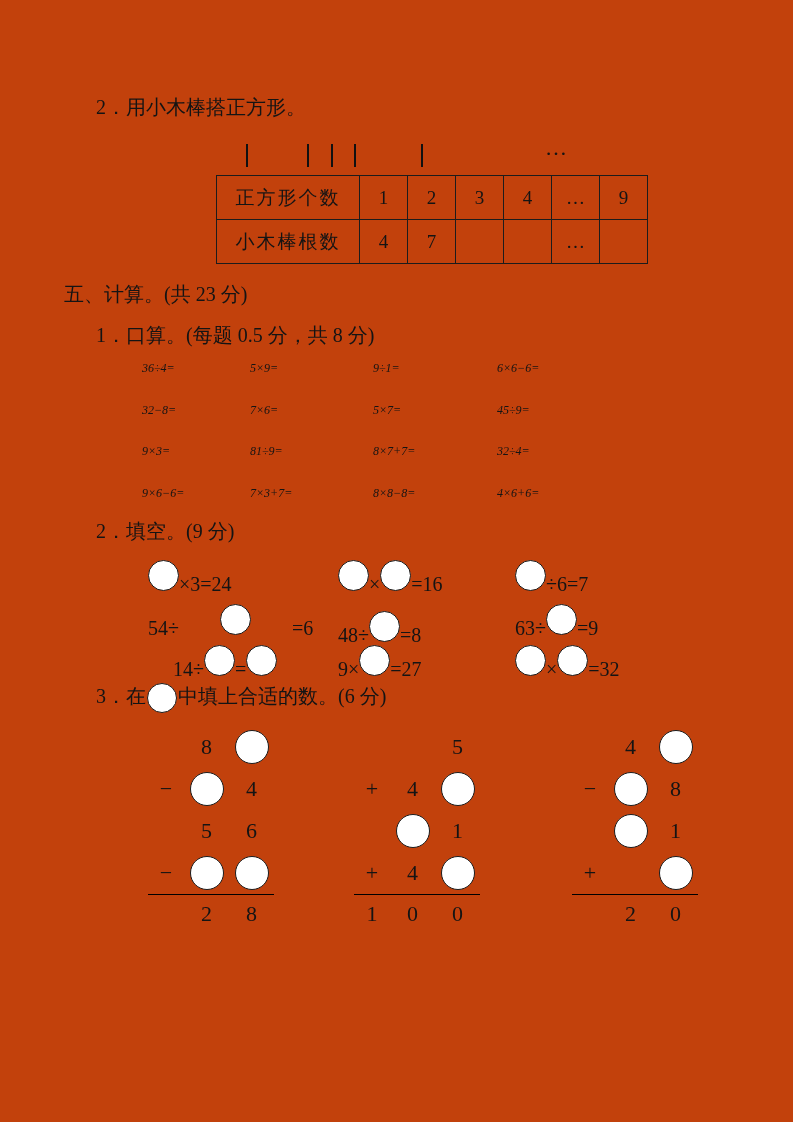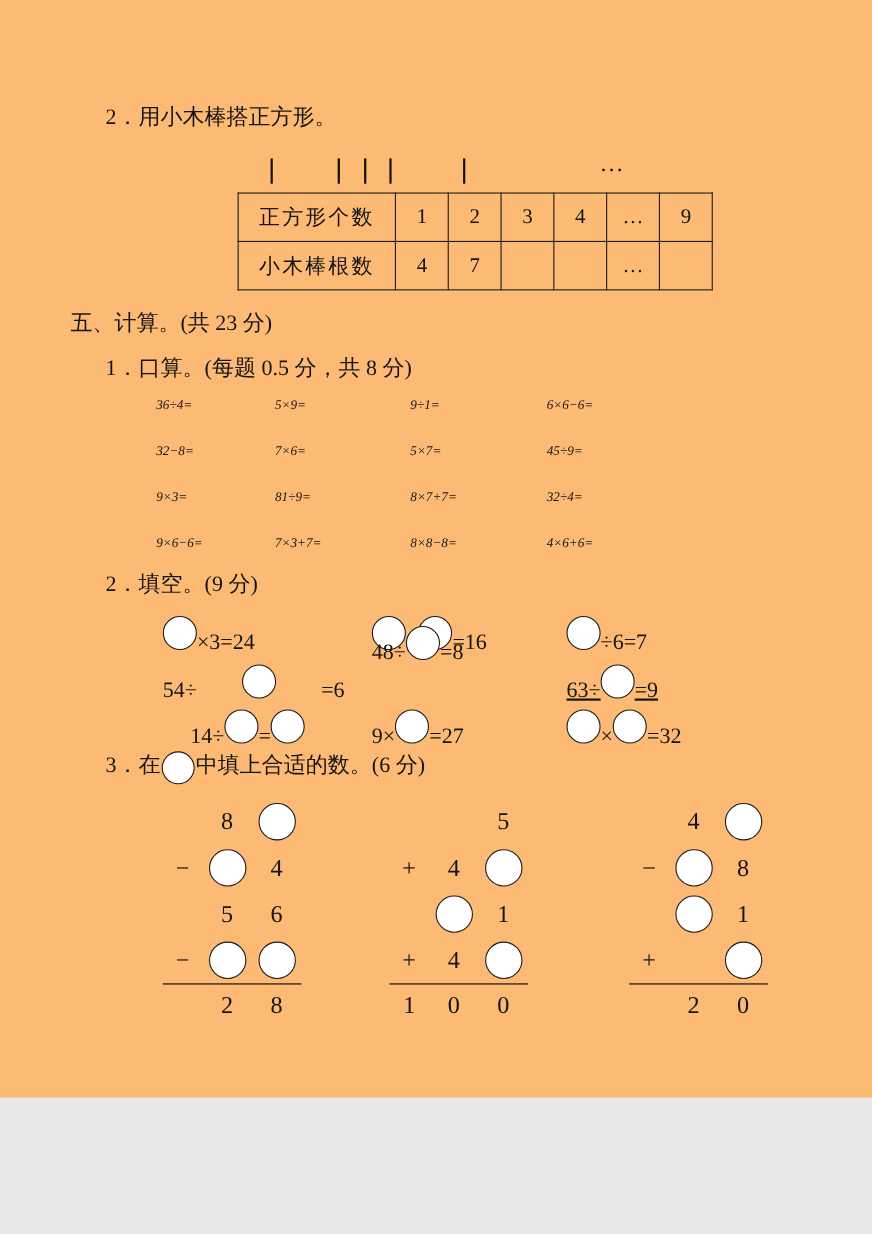--- a/index.html
+++ b/index.html
@@ -1,18 +1,18 @@
 <!DOCTYPE html>
 <html><head>
 <meta charset="utf-8">
 <style>
   html,body { margin:0; padding:0; background:#e8e8e8; }
   .page {
-    position:relative; width:793px; height:998px; margin:0 auto;
-    background:#fdba74; color:#141414; overflow:hidden;
+    position:relative; width:793px; height:1122px; margin:0 auto;
+    background:#c2410c; color:#141414; overflow:hidden;
     font-family:"Liberation Serif","DejaVu Serif",serif;
   }
   .abs { position:absolute; }
   .title { font-size:20px; line-height:26px; white-space:nowrap; }
 
   
   .stick { position:absolute; width:2px; height:23px; background:#111; }
   .sticks-ellipsis { position:absolute; font-size:22px; letter-spacing:2px; line-height:22px; }
 
   
@@ -131,26 +131,26 @@
   <div class="fp" style="left:515px; top:559px;">
     <span class="circle"></span>
       <span class="txt">÷6=7</span>
   </div>
 
   <div class="fp" style="left:148px; top:603px;gap:41px;">
     <span class="txt">54÷</span>
       <span class="circle"></span>
       <span class="txt">=6</span>
   </div>
-  <div class="fp" style="left:338px; top:568px;">
+  <div class="fp" style="left:338px; top:610px;">
     <span class="txt">48÷</span>
       <span class="circle"></span>
       <span class="txt">=8</span>
   </div>
-  <div class="fp" style="left:515px; top:603px;text-decoration:underline;">
+  <div class="fp" style="left:515px; top:603px;">
     <span class="txt">63÷</span>
       <span class="circle"></span>
       <span class="txt">=9</span>
   </div>
 
   <div class="fp" style="left:148px; top:644px;margin-left:25px;">
     <span class="txt">14÷</span>
       <span class="circle"></span>
       <span class="txt">=</span>
       <span class="circle"></span>

